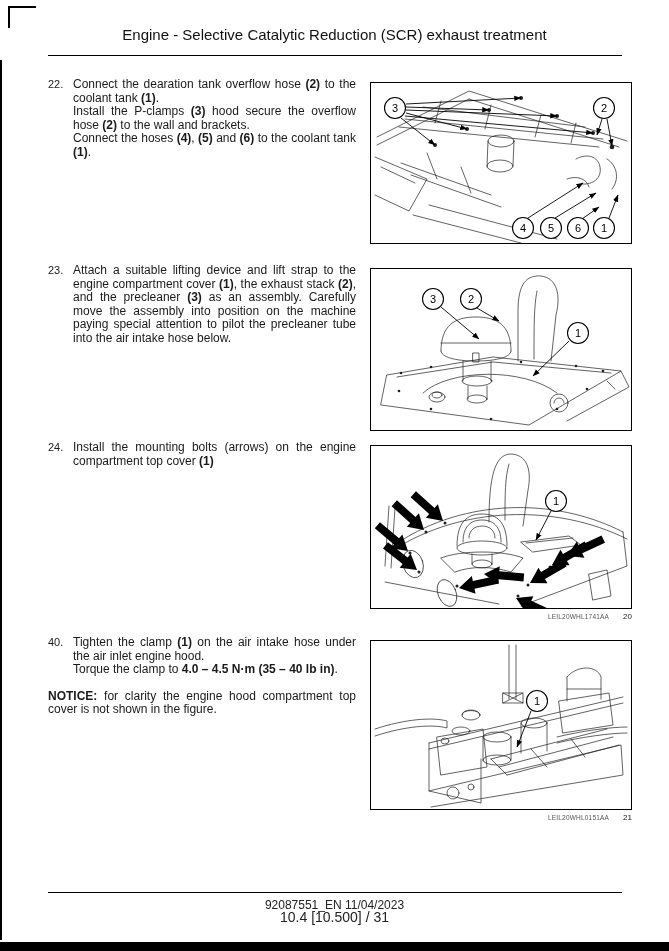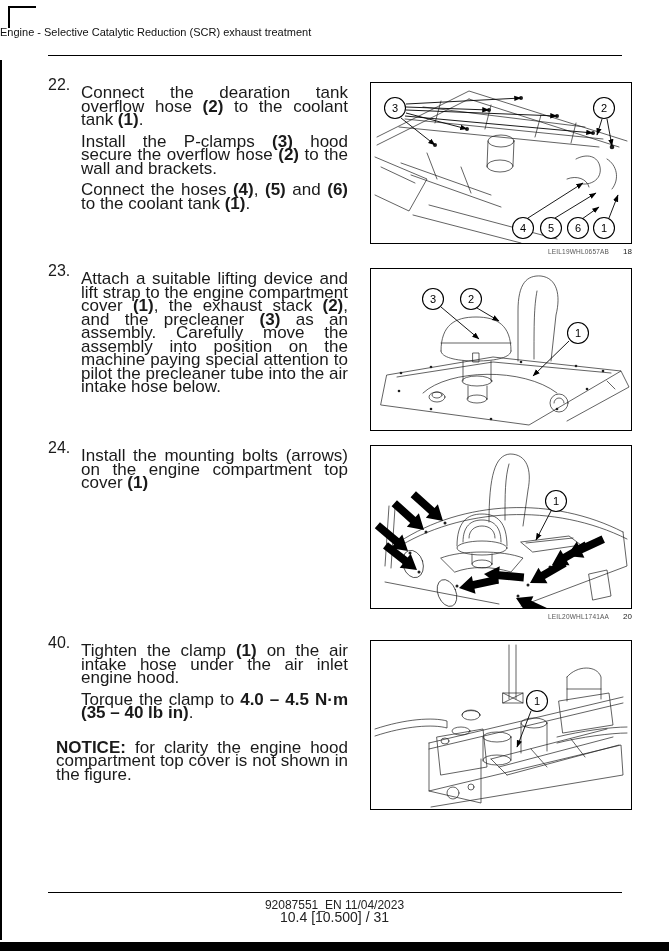--- a/index.html
+++ b/index.html
@@ -12,37 +12,37 @@
     color:#1a1a1a;
     overflow:hidden;
   }
   
   .scan-left{position:absolute;left:0;top:60px;width:2px;height:880px;background:#000;}
   .scan-corner{position:absolute;left:8px;top:6px;width:26px;height:20px;
     border-left:2px solid #000;border-top:2px solid #000;}
   .scan-bottom{position:absolute;left:0;bottom:0;width:669px;height:9px;background:#000;}
 
   
-  .header-title{position:absolute;top:26px;left:0;width:100%;text-align:left;
-    font-size:11px;color:#111;}
+  .header-title{position:absolute;top:26px;left:0;width:100%;text-align:center;
+    font-size:15px;color:#111;}
   .rule{position:absolute;left:48px;width:574px;height:0;border-top:1px solid #000;}
   .header-rule{top:55px;}
   .footer-rule{top:892px;}
 
   
   .row{position:absolute;left:48px;width:584px;display:flex;align-items:flex-start;}
   .row-1{top:76px;}
   .row-2{top:262px;}
   .row-3{top:439px;}
   .row-4{top:634px;}
   .step-col{flex:1 1 auto;padding-right:14px;margin-top:2px;min-width:0;}
   .step{display:grid;grid-template-columns:25px 1fr;}
-  .step-num{font-size:16px;line-height:13.5px;}
+  .step-num{font-size:11px;line-height:13.5px;}
   .step-body{min-width:0;}
-  .step-line{margin:8px;font-size:17px;line-height:13.5px;text-align:justify;}
+  .step-line{margin:0;font-size:12px;line-height:13.5px;text-align:justify;}
   .step-line .b{font-weight:bold;}
   .step-line .i{}
   .notice{margin-top:13px;}
   .notice .step-line{text-align:justify;}
 
   
   .fig-col{flex:0 0 262px;margin-top:6px;}
   .fig-frame{border:1px solid #000;background:#fff;line-height:0;}
   .fig-frame svg{display:block;}
   figure{margin:0;}
@@ -139,24 +139,20 @@
                 <text x="180" y="148.8" class="callout-num">5</text>
                 <line x1="211" y1="136" x2="228" y2="124" class="callout-arrow" marker-end="url(#ah0)"></line>
                 <circle cx="207" cy="145" r="10.5" class="callout-circle"></circle>
                 <text x="207" y="148.8" class="callout-num">6</text>
                 <line x1="238" y1="135" x2="247" y2="112" class="callout-arrow" marker-end="url(#ah0)"></line>
                 <circle cx="233" cy="145" r="10.5" class="callout-circle"></circle>
                 <text x="233" y="148.8" class="callout-num">1</text>
               </g>
           </svg>
         </div>
-        <figcaption>
-          <span class="fig-code">LEIL19WHL0657AB</span>
-          <span class="fig-num">18</span>
-        </figcaption>
       </figure>
     </div>
   </div>
 
   <div class="row row-2">
     <div class="step-col">
       <div class="step">
         <div class="step-num">23.</div>
         <div class="step-body">
             <p class="step-line"><span>Attach a suitable lifting device and lift strap to the engine compartment cover </span><span class="b">(1)</span><span>, the exhaust stack </span><span class="b">(2)</span><span>, and the precleaner </span><span class="b">(3)</span><span> as an assembly.  Carefully move the assembly into position on the machine paying special attention to pilot the precleaner tube into the air intake hose below.</span></p>
@@ -338,20 +334,24 @@
               <circle cx="82" cy="152" r="6"></circle>
               <circle cx="100" cy="146" r="3"></circle>
             </g>
             <g class="callout-layer">
                 <line x1="160" y1="70" x2="146" y2="106" class="callout-arrow" marker-end="url(#ah3)"></line>
                 <circle cx="166" cy="60" r="10.5" class="callout-circle"></circle>
                 <text x="166" y="63.8" class="callout-num">1</text>
               </g>
           </svg>
         </div>
+        <figcaption>
+          <span class="fig-code">LEIL20WHL0151AA</span>
+          <span class="fig-num">21</span>
+        </figcaption>
       </figure>
     </div>
   </div>
 
   <div class="rule footer-rule"></div>
   <div class="footer-doc">92087551_EN 11/04/2023</div>
   <div class="footer-page">10.4 [10.500] / 31</div>
 
 </div>
 

